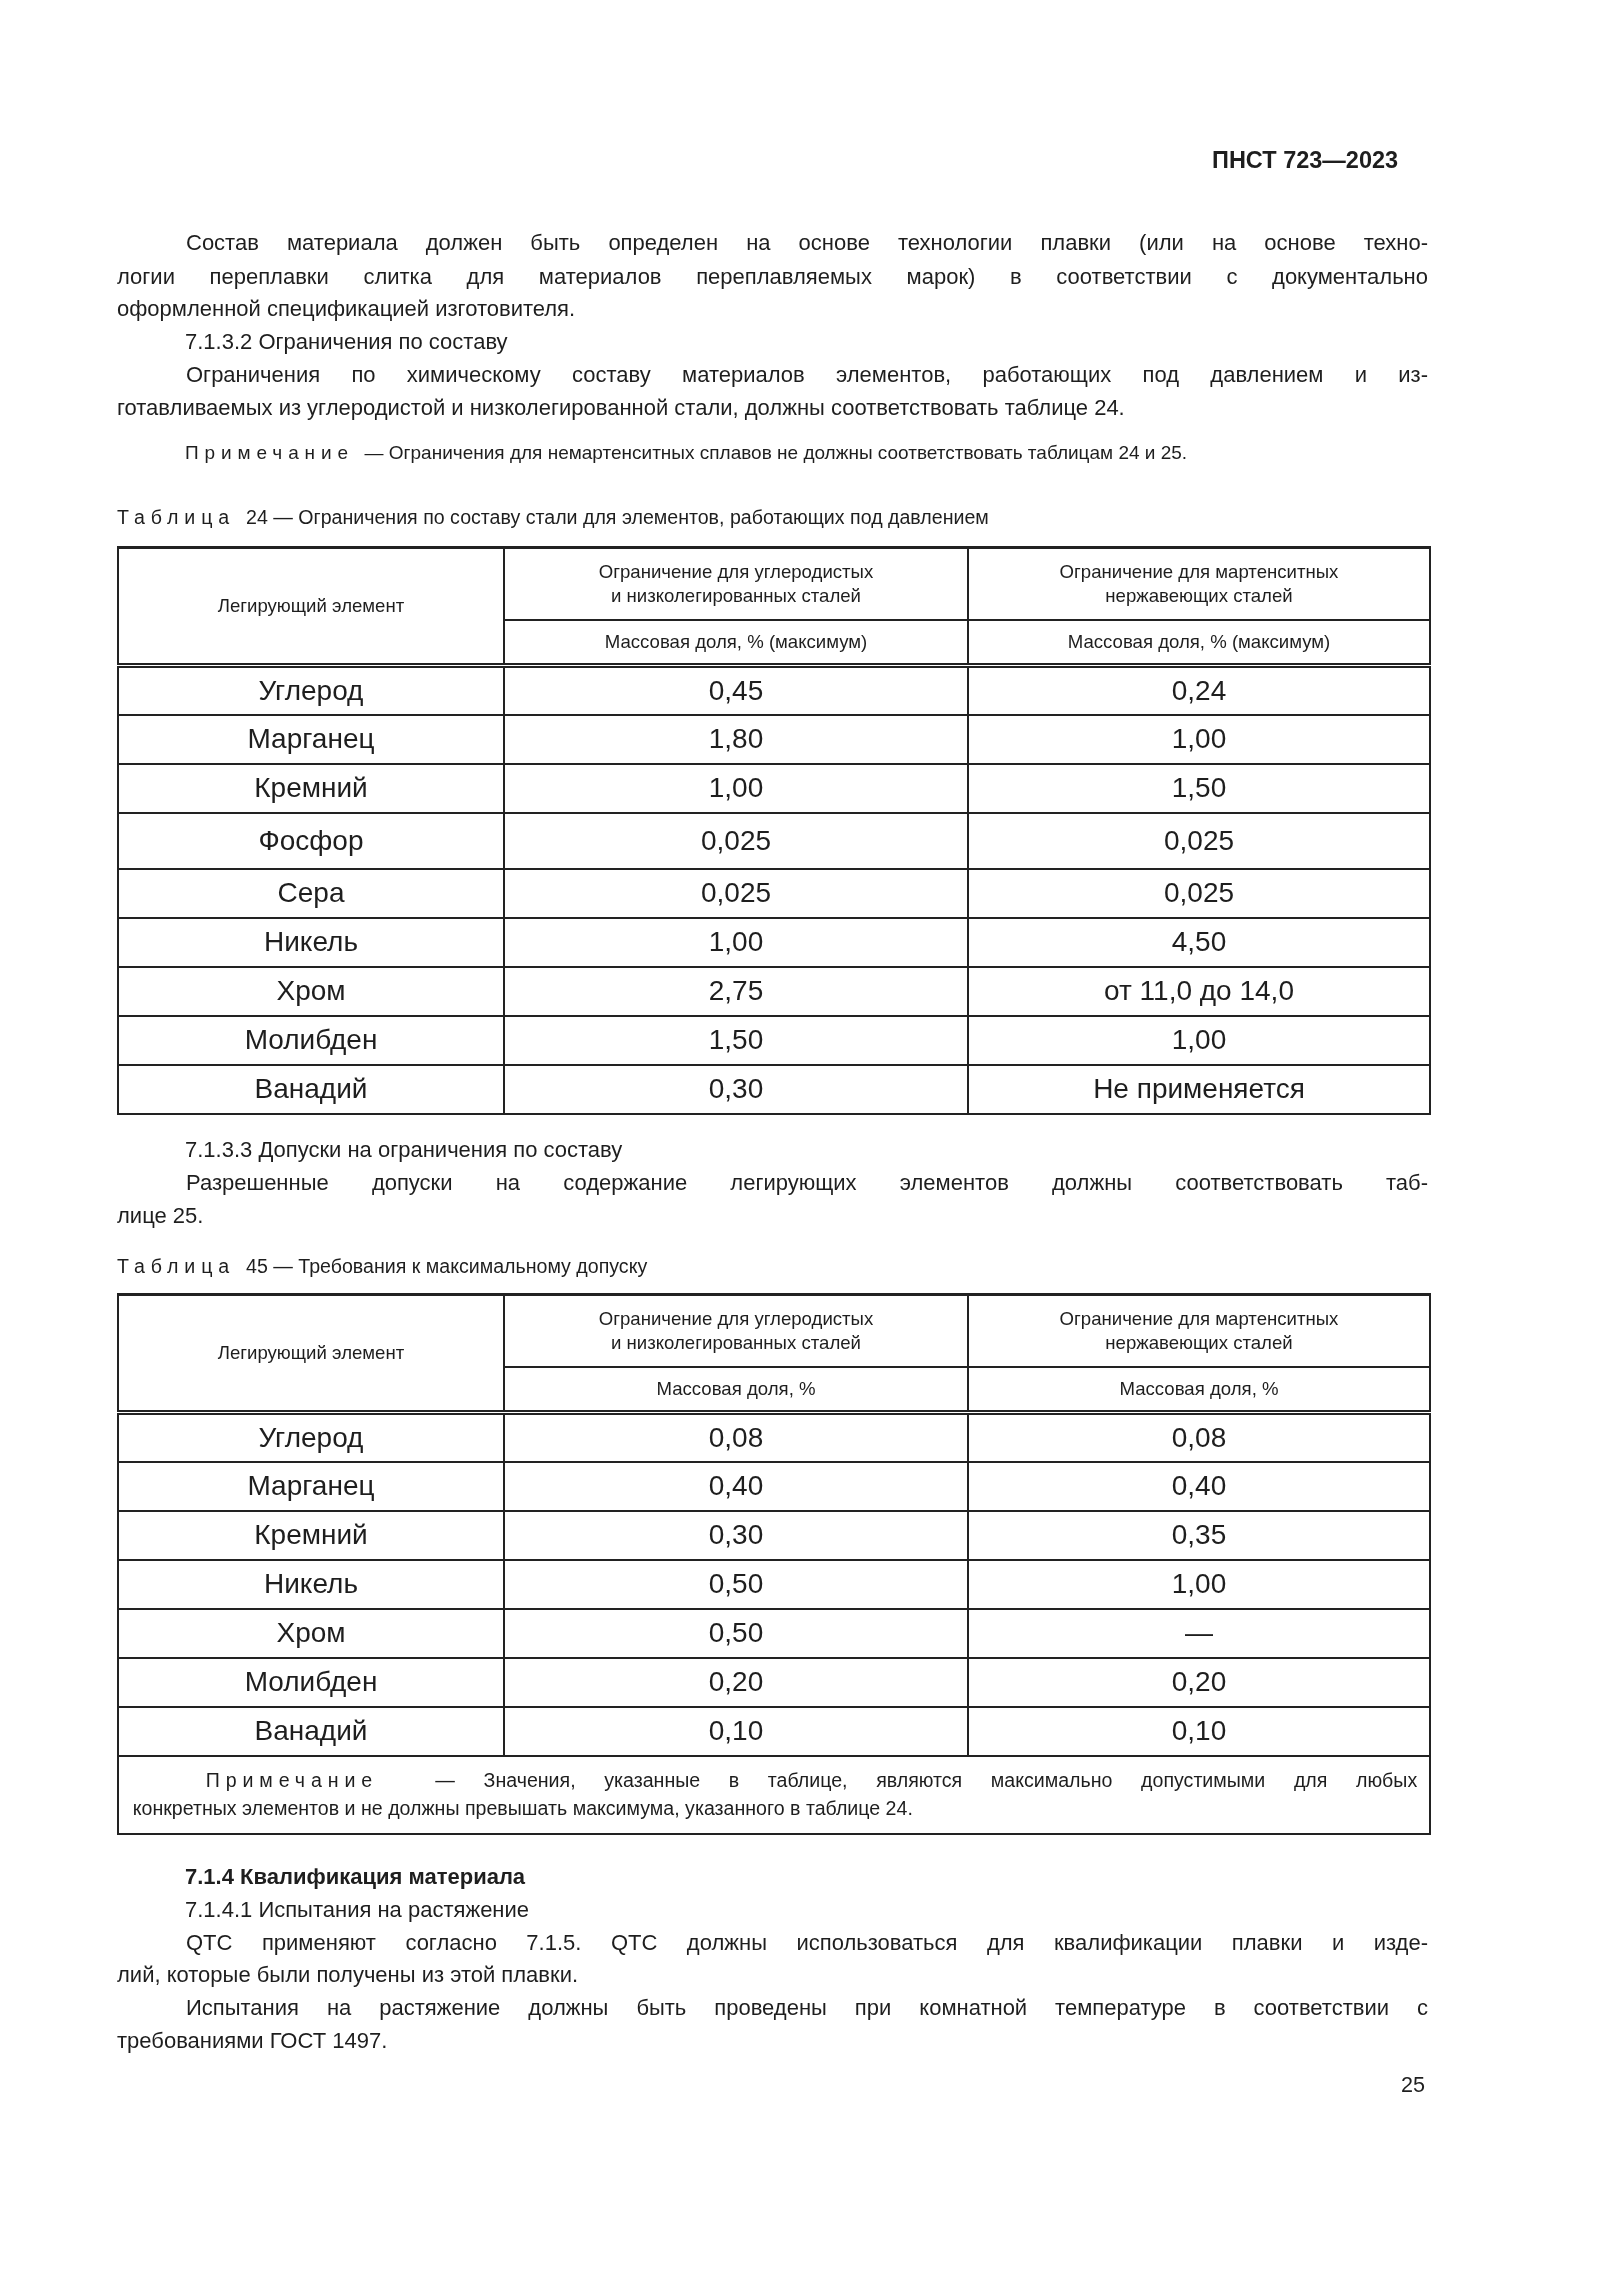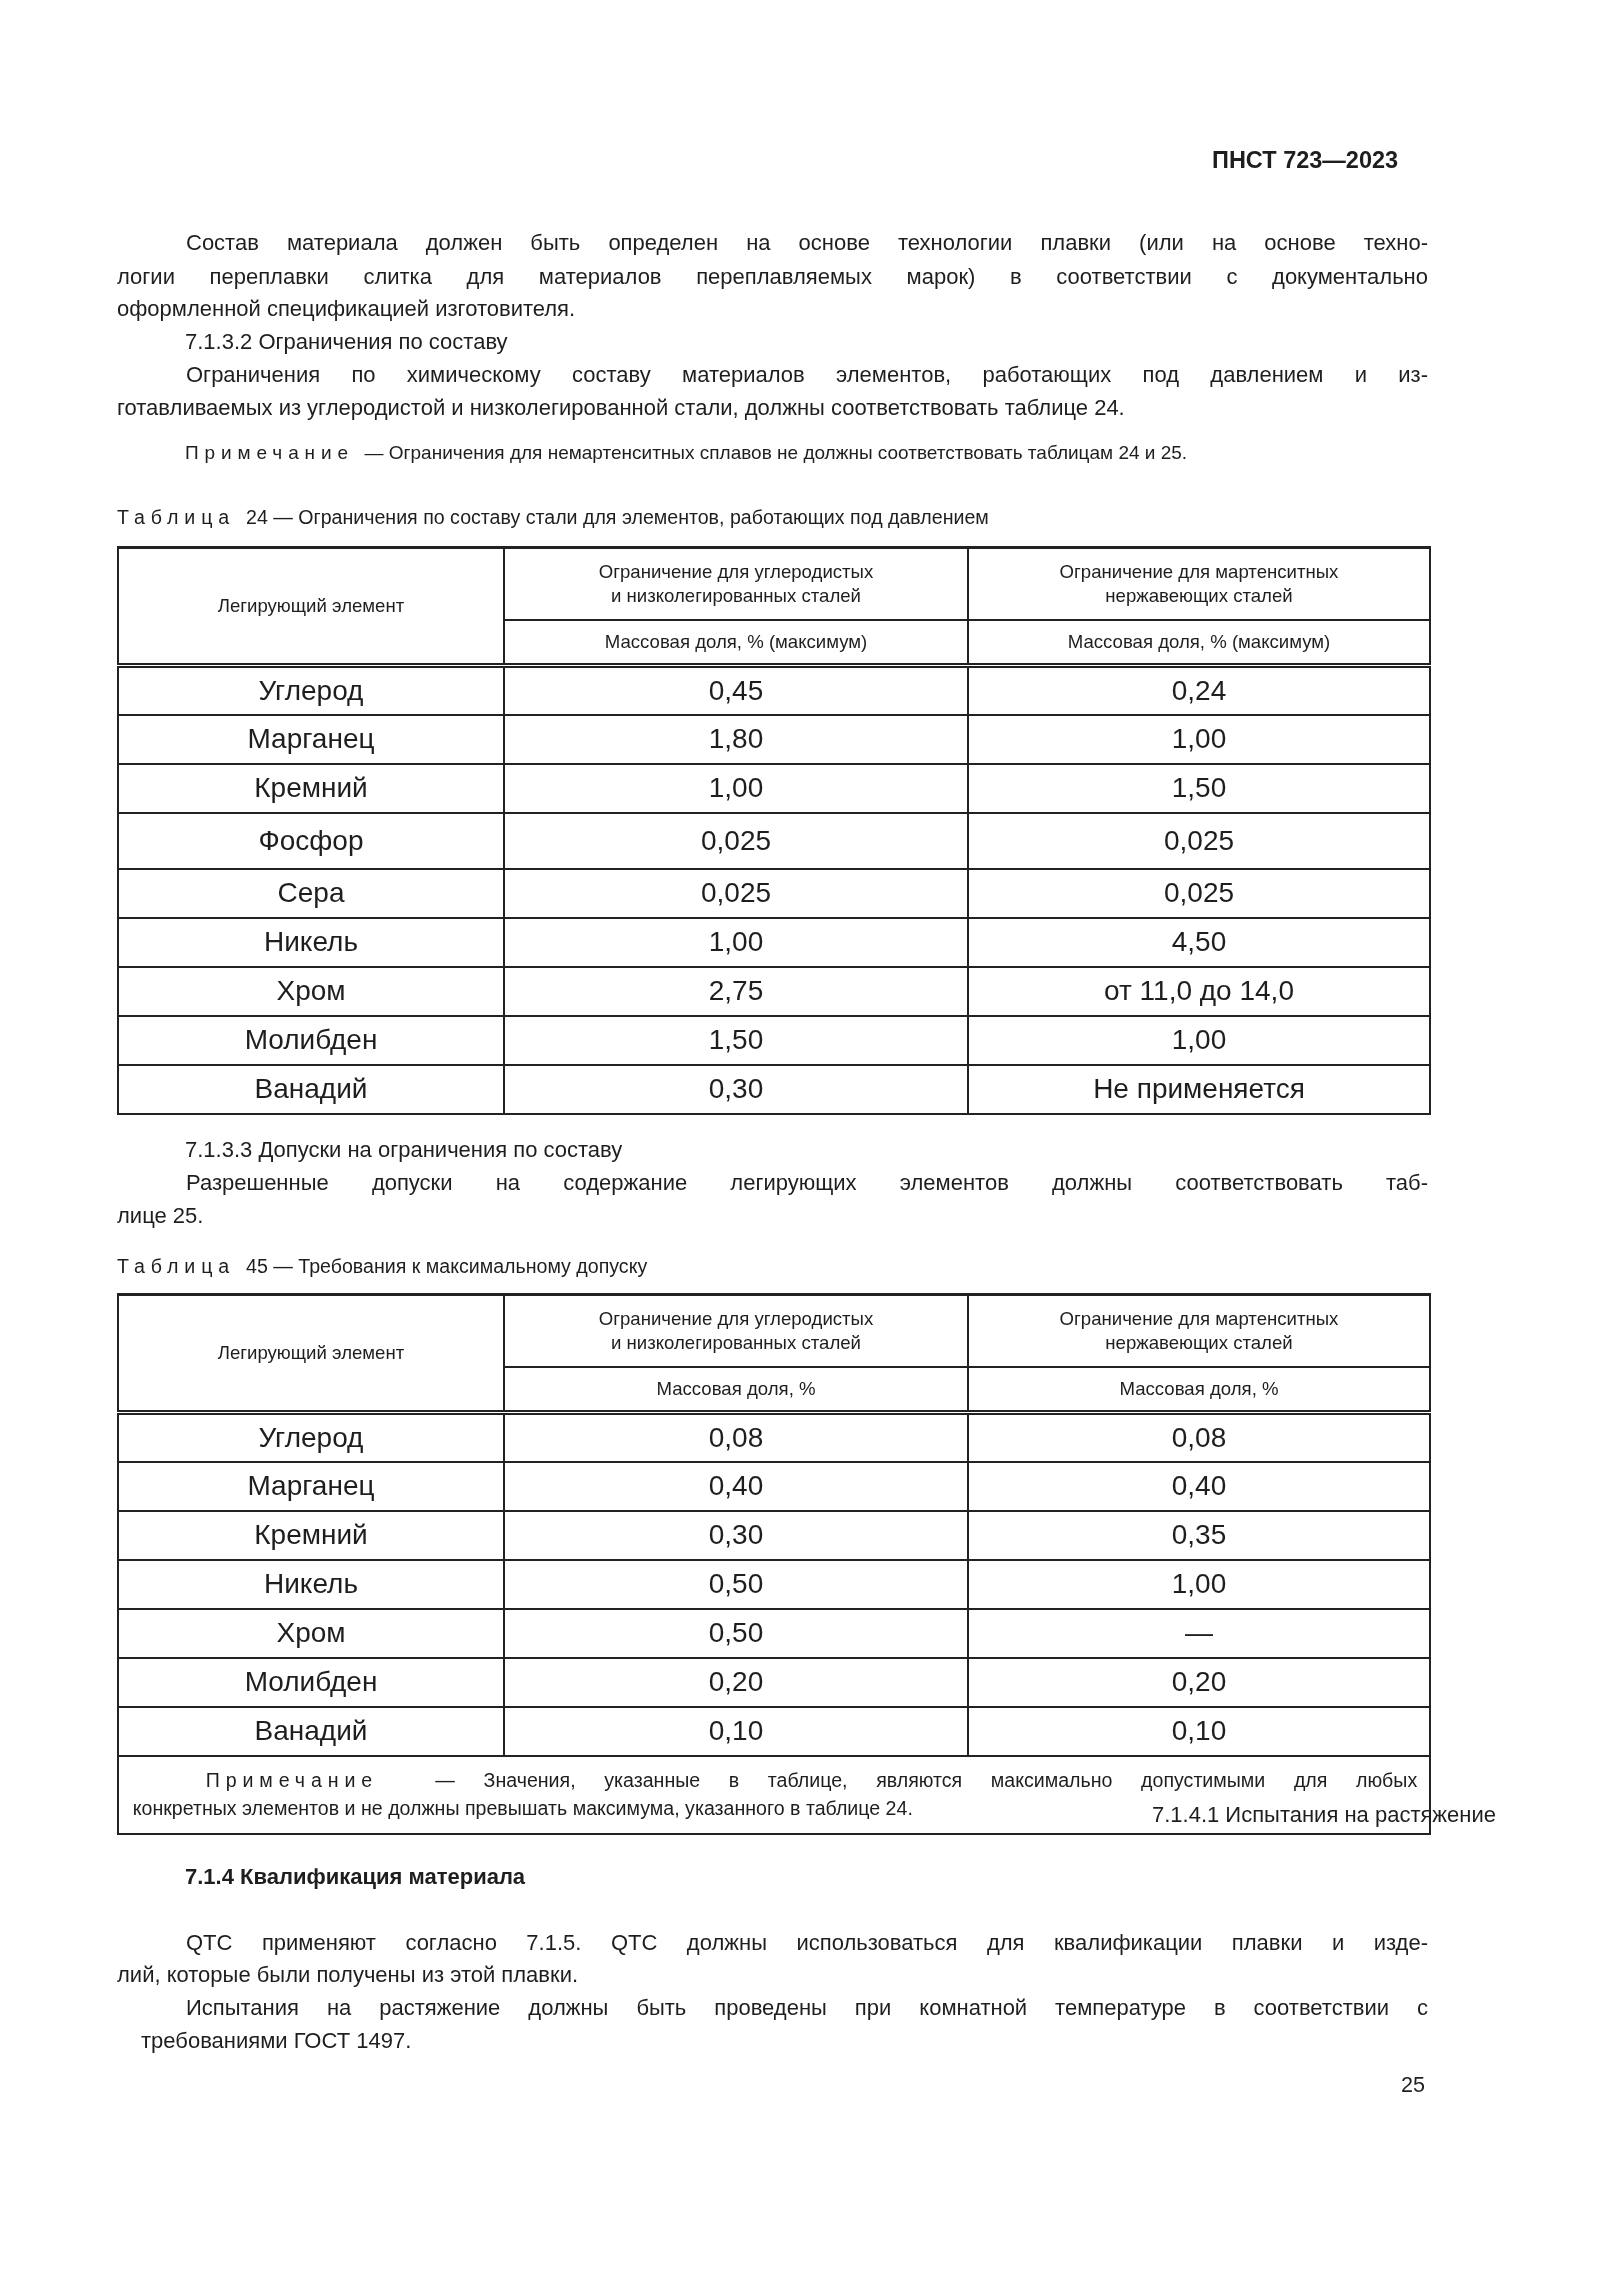--- a/index.html
+++ b/index.html
@@ -162,20 +162,20 @@
   <tr class="thick" style="height:78px;">
     <td colspan="3" class="note-cell">
       <div style="text-align:justify; text-align-last:justify;"><span style="display:inline-block;width:73px;"></span><span class="spaced">Примечание</span>&nbsp;&nbsp;<span>— Значения, указанные в таблице, являются максимально допустимыми для любых</span></div>
       <div>конкретных элементов и не должны превышать максимума, указанного в таблице 24.</div>
     </td>
   </tr>
 </tbody>
   </table>
 
 <div class="line" style="top:1860px; left:185px; font-weight:bold;">7.1.4 Квалификация материала</div>
-<div class="line" style="top:1798px; left:185px;text-align:right;">7.1.4.1 Испытания на растяжение</div>
+<div class="line" style="top:1893px; left:185px;">7.1.4.1 Испытания на растяжение</div>
 <div class="line jline" style="top:1926px;"><span style="display:inline-block;width:69px;"></span><span>QTC применяют согласно 7.1.5. QTC должны использоваться для квалификации плавки и изде-</span></div>
 <div class="line" style="top:1958px;">лий, которые были получены из этой плавки.</div>
 <div class="line jline" style="top:1991px;"><span style="display:inline-block;width:69px;"></span><span>Испытания на растяжение должны быть проведены при комнатной температуре в соответствии с</span></div>
-<div class="line" style="top:2024px;margin-left:24px;">требованиями ГОСТ 1497.</div>
+<div class="line" style="top:2024px;">требованиями ГОСТ 1497.</div>
 
 <div class="abs page-num">25</div>
 
 
 </body></html>

